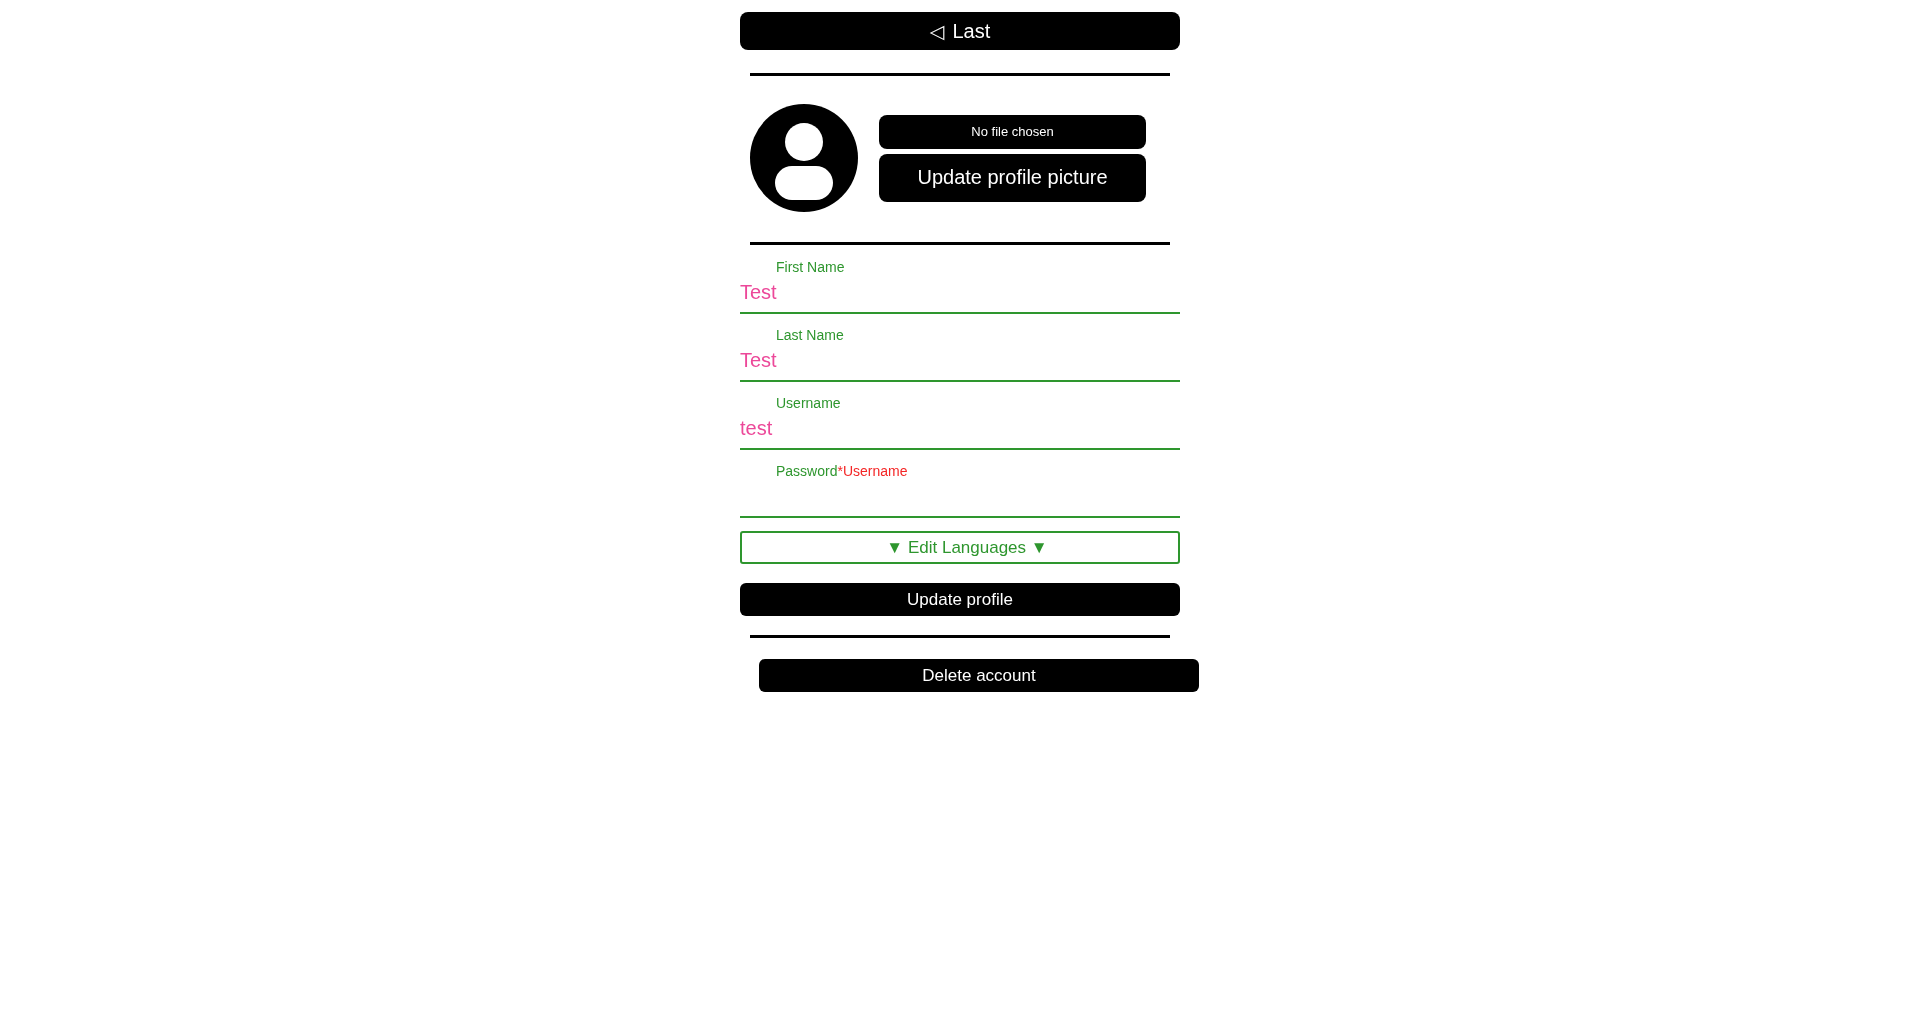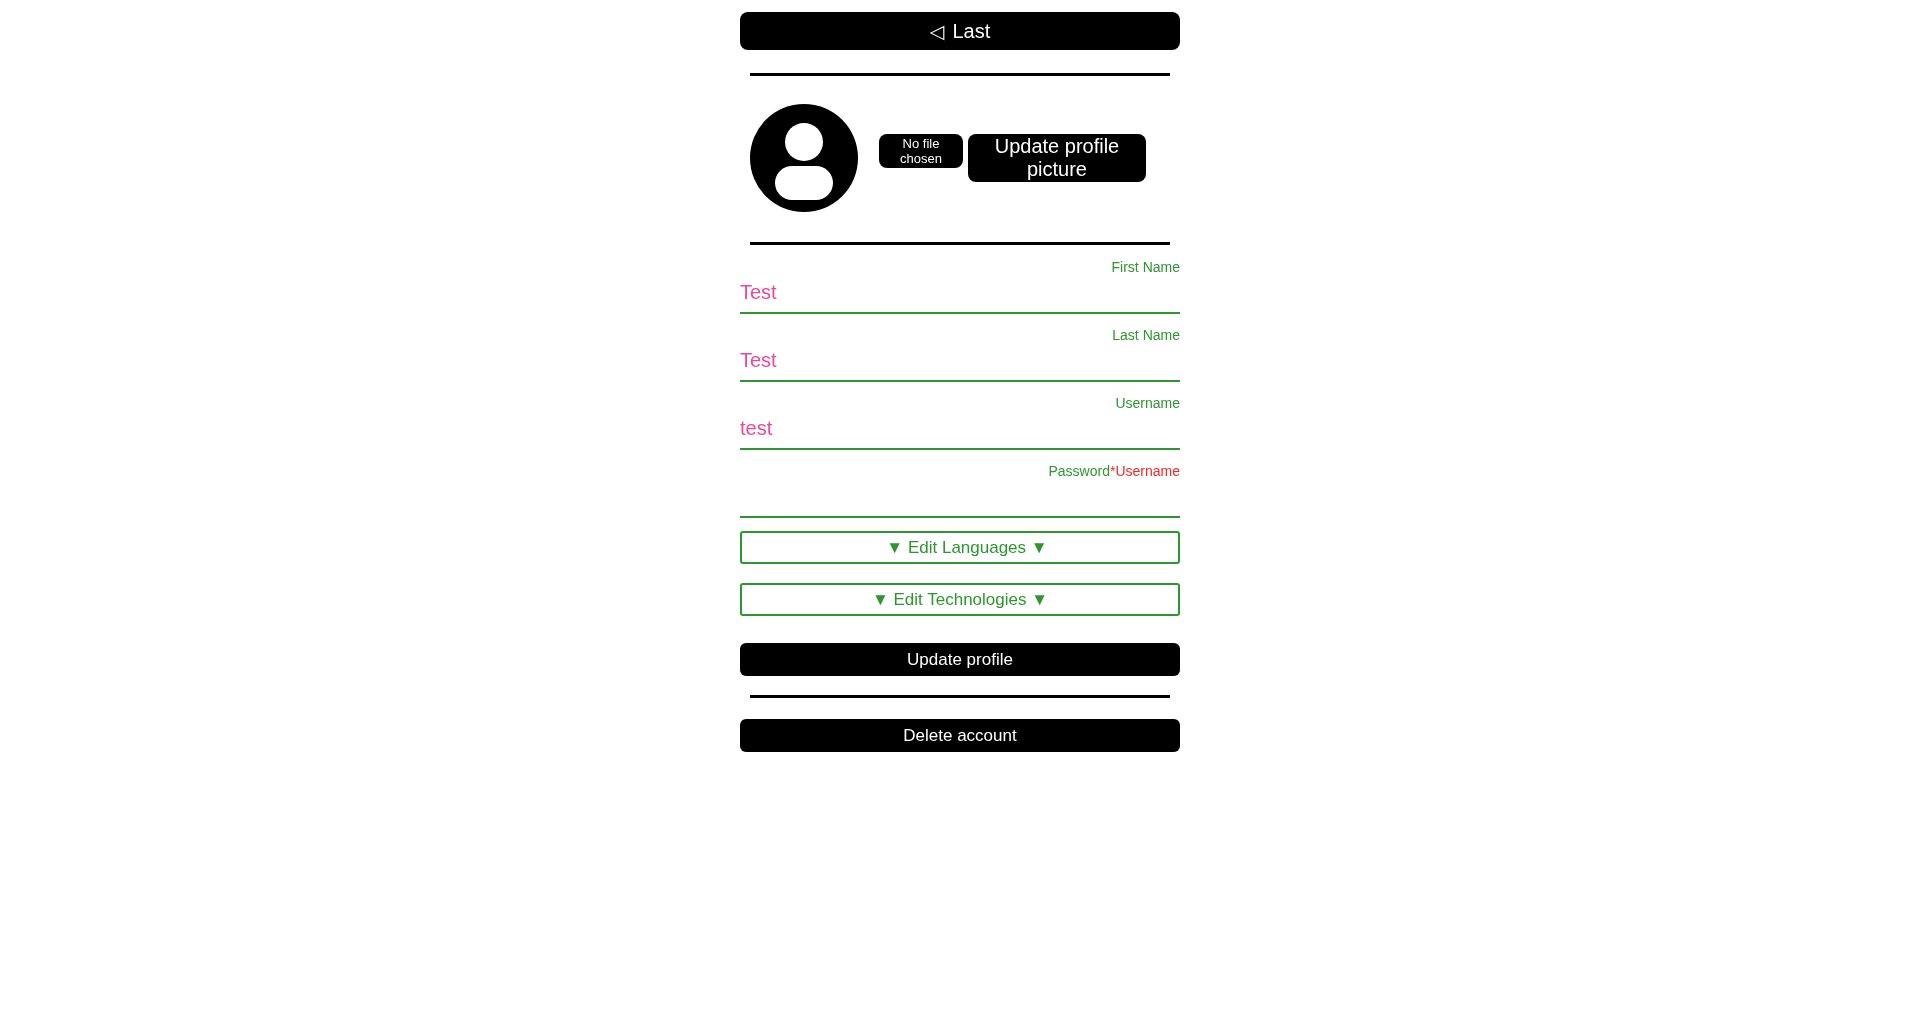--- a/index.html
+++ b/index.html
@@ -90,42 +90,42 @@
     width: 58px;
     height: 34px;
     background: #fff;
     border-radius: 17px;
   }
   .pic-buttons {
     flex: 1;
     margin-left: 21px;
     margin-right: 24px;
     display: flex;
-    flex-direction: row;
+    flex-direction: column;
     gap: 5px;
   }
   .file-display {
     height: 34px;
     font-size: 13px;
     border-radius: 8px;
   }
   .update-pic {
     height: 48px;
     font-size: 20px;
     border-radius: 8px;
   }
   
   .form { margin-top: 14px; }
   .field {
     border-bottom: 2px solid var(--green);
     margin-bottom: 13px;
   }
   .field-label-row {
     display: flex;
-    justify-content: flex-end;
+    justify-content: flex-start;
     align-items: baseline;
     font-size: 14px;
     line-height: 17px;
     color: var(--green);
     margin-left: 36px;
   }
   .required-note {
     color: var(--red);
     font-size: 14px;
   }
@@ -158,21 +158,21 @@
   .btn-outline.technologies { margin: 0 0 27px; }
   
   .btn-wide {
     width: 100%;
     height: 33px;
     border-radius: 6px;
     font-size: 17px;
     align-items: center;
   }
   .update-profile { margin-bottom: 19px; }
-  .delete-account { margin-top: 21px; margin-bottom: 40px; }
+  .delete-account { margin-top: 21px; margin-bottom: 40px; margin-left: 19px; }
 </style>
 </head>
 <body>
 
 <div class="page">
   <div class="container">
 
     <div class="top-row">
       <button class="btn-black">
         <span class="back-icon-glyph">◁</span>
@@ -226,21 +226,20 @@
       <div class="field">
         <div class="field-label-row">
           <span>Password</span>
           <span class="required-note">*Username</span>
         </div>
         <input type="password" value="" style="">
       </div>
 
       <button class="btn-outline languages">▼ Edit Languages ▼</button>
 
-      <button class="btn-outline technologies">▼ Edit Technologies ▼</button>
 
       <button class="btn-black btn-wide update-profile">
         <span>Update profile</span>
       </button>
 
       <hr class="divider">
 
       <button class="btn-black btn-wide delete-account">
         <span>Delete account</span>
       </button>

